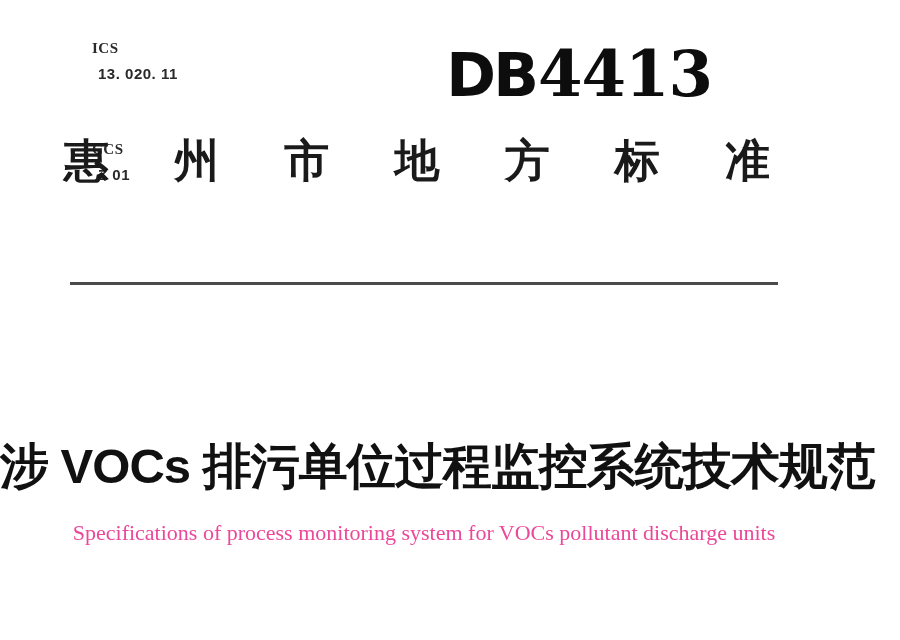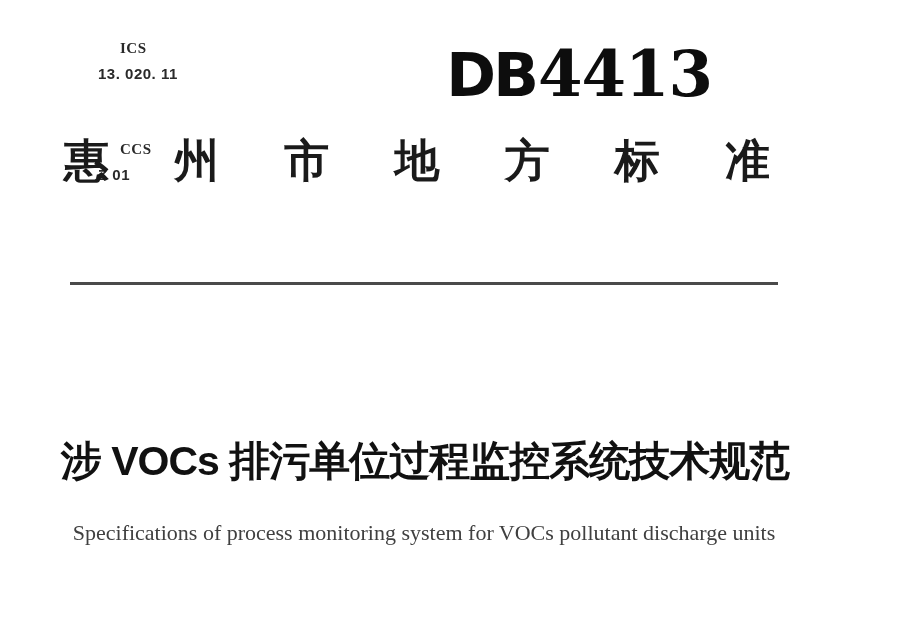--- a/index.html
+++ b/index.html
@@ -28,21 +28,20 @@
     line-height: 25px;
     color: #2a2a2a;
     letter-spacing: 0.5px;
     white-space: pre;
   }
   .ics-line .lbl {
     display: inline-block;
     min-width: 38px;
     font-family: "Liberation Serif", "DejaVu Serif", serif;
     font-weight: 700;
-    margin-left: 28px;
   }
   .ics-line .val {
     display: inline-block;
     margin-left: 6px;
     font-weight: 700;
   }
   
   .logo {
     position: absolute;
     top: 42px;
@@ -104,38 +103,38 @@
     background: #4a4a4a;
   }
   
   .title-zh {
     position: absolute;
     top: 438px;
     left: 0;
     width: 850px;
     margin: 0;
     text-align: center;
-    font-size: 41px;
+    font-size: 49px;
     font-weight: 700;
     letter-spacing: -1px;
     line-height: 1.15;
     color: #111111;
     white-space: nowrap;
   }
   
   .title-en {
     position: absolute;
     top: 520px;
     left: 0;
     width: 848px;
     text-align: center;
     font-family: "Liberation Serif", "DejaVu Serif", serif;
     font-size: 22px;
     font-weight: 400;
-    color: #404040;
+    color: #ec4899;
     white-space: nowrap;
   }
 </style>
 </head>
 <body>
 
 <div class="page">
 
   <div class="ics-block">
     <div class="ics-line">

